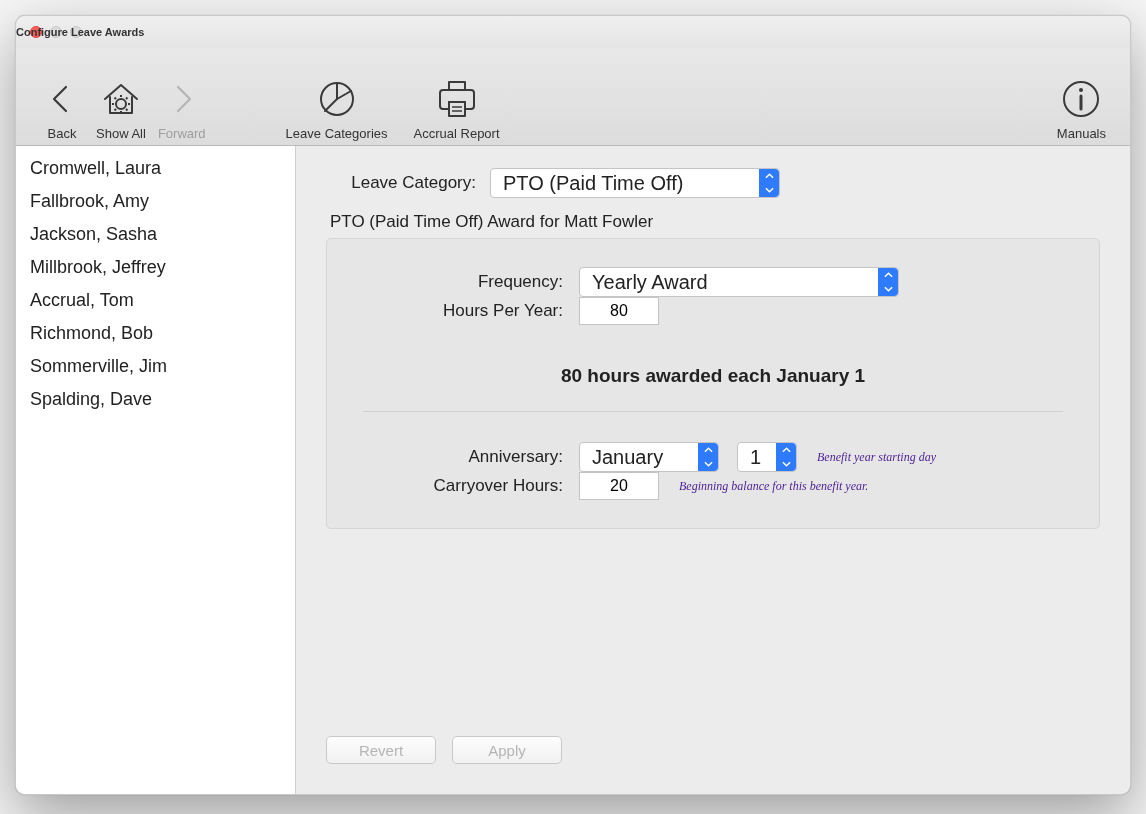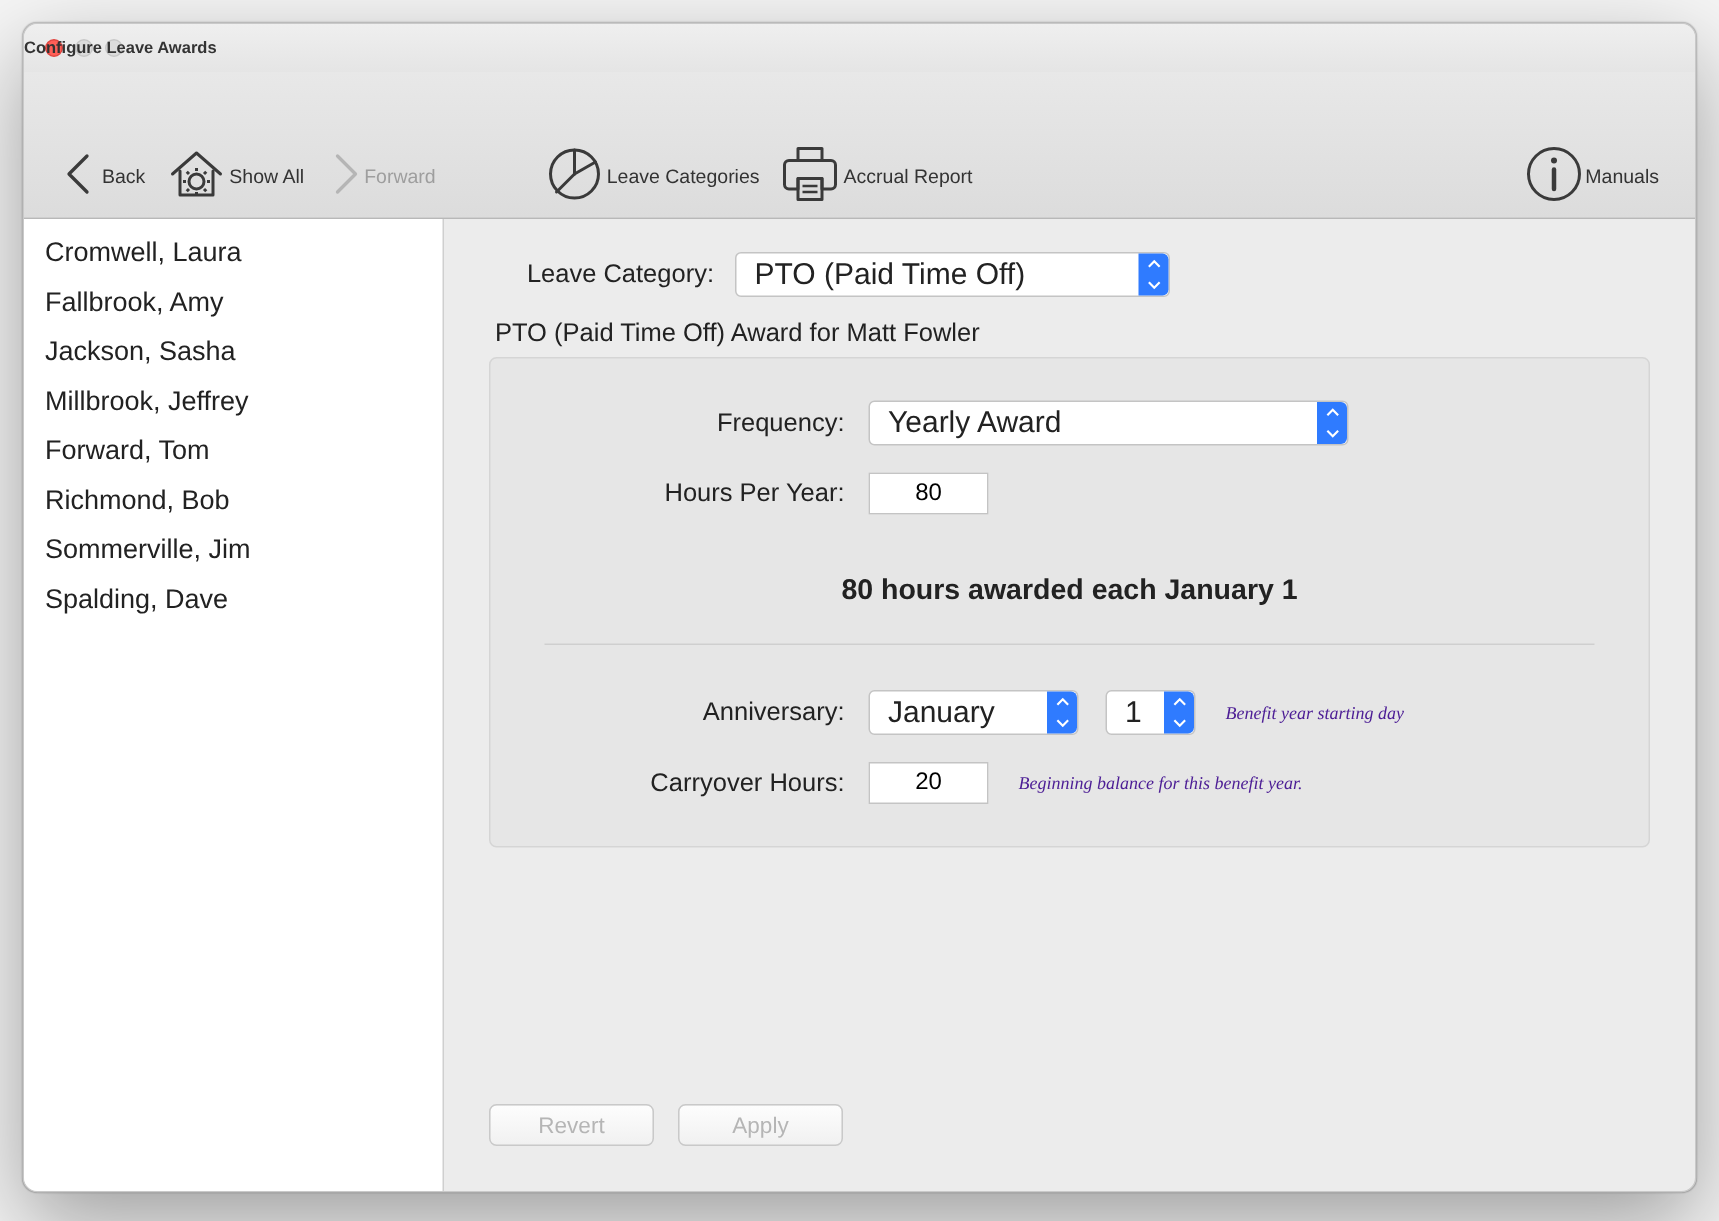--- a/index.html
+++ b/index.html
@@ -44,21 +44,21 @@
   .toolbar {
     height:98px;
     background:linear-gradient(#e8e8e8,#dcdcdc);
     border-bottom:1px solid #b8b8b8;
     display:flex;
     align-items:flex-end;
     padding:0 18px 4px 18px;
   }
   .tb-group { display:flex; }
   .tb-item {
-    display:flex; flex-direction:row; align-items:center;
+    display:flex; flex-direction:column; align-items:center;
     min-width:56px; cursor:pointer;
     padding:0 6px;
   }
   .tb-item.disabled { color:#9e9e9e; cursor:default;}
   .tb-icon { height:50px; display:flex; align-items:center; justify-content:center;}
   .tb-label { font-size:13px; color:#333; padding-top:2px;}
   .tb-item.disabled .tb-label { color:#9e9e9e;}
   .tb-spacer { flex:1; }
   .content {
     flex:1; display:flex; overflow:hidden;
@@ -110,21 +110,21 @@
   }
   .stepper span{ flex:1; display:flex; align-items:center; justify-content:center;}
   .stepper svg { width:9px; height:6px; }
   .panel-label { font-size:17px; margin:14px 0 6px 4px;}
   .panel {
     background:#e6e6e6;
     border:1px solid #d5d5d5;
     border-radius:5px;
     padding:28px 36px 28px 36px;
   }
-  .form-row { display:flex; align-items:center; margin-bottom:18px;}
+  .form-row { display:flex; align-items:center; }
   .form-label { width:200px; text-align:right; margin-right:16px; font-size:17px;}
   .textfield {
     background:#fff;
     border:1px solid #c4c4c4;
     border-radius:0;
     height:28px;
     padding:0 8px;
     font-size:16px;
     text-align:center;
   }
@@ -250,21 +250,21 @@
       <div class="tb-label">Manuals</div>
     </div>
   </div>
 
   <div class="content">
     <div class="sidebar">
       <div class="side-item">Cromwell, Laura</div>
       <div class="side-item">Fallbrook, Amy</div>
       <div class="side-item">Jackson, Sasha</div>
       <div class="side-item">Millbrook, Jeffrey</div>
-      <div class="side-item">Forward, Tom</div>
+      <div class="side-item">Accrual, Tom</div>
       <div class="side-item">Richmond, Bob</div>
       <div class="side-item">Sommerville, Jim</div>
       <div class="side-item">Spalding, Dave</div>
     </div>
 
     <div class="main">
 
       <div class="row">
         <div class="label" style="width:150px">Leave Category:</div>
         <div class="combo" style="width:290px">

